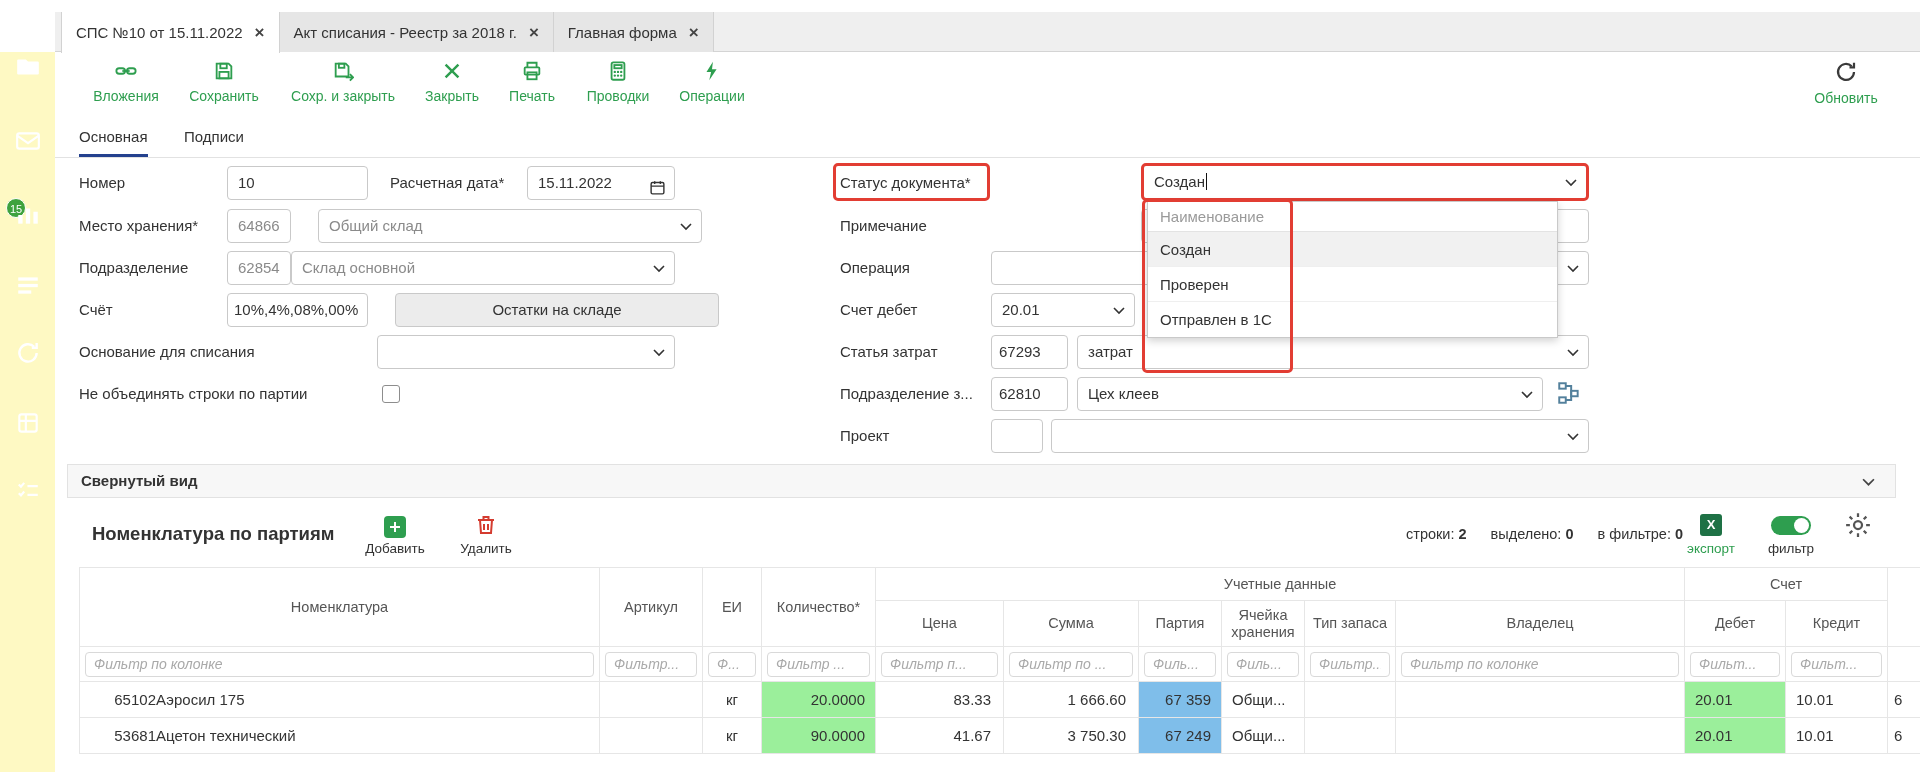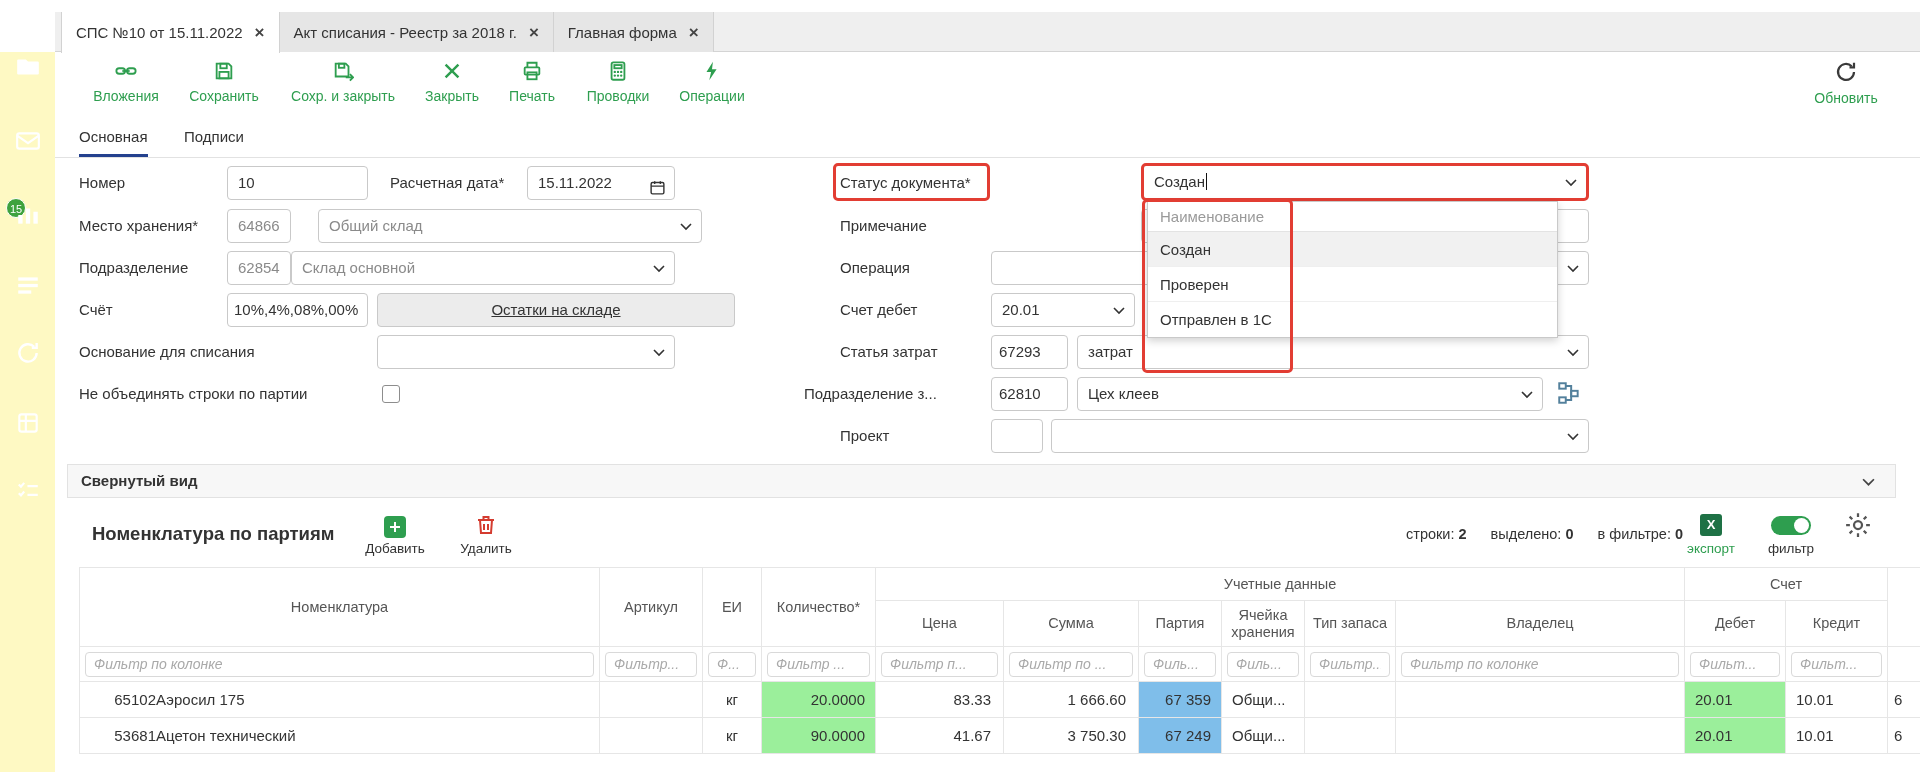--- a/index.html
+++ b/index.html
@@ -245,21 +245,21 @@
   <div class="fld code" style="left:227px;top:251px;width:64px;">62854</div>
   <div class="fld sel code" style="left:291px;top:251px;width:384px;">
     <span>Склад основной</span>
     <svg class="chev" width="12" height="8" viewBox="0 0 12 8">
         <path d="M1 1l5 5 5-5" fill="none" stroke="#333" stroke-width="1.6"></path>
       </svg>
   </div>
 
   <div class="lbl" style="left:79px;top:293px;">Счёт</div>
   <div class="fld" style="left:227px;top:293px;width:141px;padding:0 6px;">10%,4%,08%,00%</div>
-  <div class="btn" style="left:377px;top:293px;width:358px;text-decoration:underline;">Остатки на складе</div>
+  <div class="btn" style="left:395px;top:293px;width:324px;">Остатки на складе</div>
 
   <div class="lbl" style="left:79px;top:335px;">Основание для списания</div>
   <div class="fld sel" style="left:377px;top:335px;width:298px;">
     <svg class="chev" width="12" height="8" viewBox="0 0 12 8">
         <path d="M1 1l5 5 5-5" fill="none" stroke="#333" stroke-width="1.6"></path>
       </svg>
   </div>
 
   <div class="lbl" style="left:79px;top:377px;">Не объединять строки по партии</div>
   <div class="cbx" style="left:382px;top:385px;"></div>
@@ -294,21 +294,21 @@
 
   <div class="lbl" style="left:840px;top:335px;">Статья затрат</div>
   <div class="fld codeD" style="left:991px;top:335px;width:77px;padding:0 7px;">67293</div>
   <div class="fld sel" style="left:1077px;top:335px;width:512px;z-index:1;">
     <span>затрат</span>
     <svg class="chev" width="12" height="8" viewBox="0 0 12 8">
         <path d="M1 1l5 5 5-5" fill="none" stroke="#333" stroke-width="1.6"></path>
       </svg>
   </div>
 
-  <div class="lbl" style="left:804px;top:377px;">Подразделение з...</div>
+  <div class="lbl" style="left:840px;top:377px;">Подразделение з...</div>
   <div class="fld codeD" style="left:991px;top:377px;width:77px;padding:0 7px;">62810</div>
   <div class="fld sel" style="left:1077px;top:377px;width:466px;">
     <span>Цех клеев</span>
     <svg class="chev" width="12" height="8" viewBox="0 0 12 8">
         <path d="M1 1l5 5 5-5" fill="none" stroke="#333" stroke-width="1.6"></path>
       </svg>
   </div>
   <div class="abs" style="left:1556px;top:380px;width:30px;height:30px;">
     <svg width="26" height="26" viewBox="0 0 24 24" fill="none" stroke="#53809c" stroke-width="1.8">
         <rect x="3" y="3" width="6" height="5"></rect>

